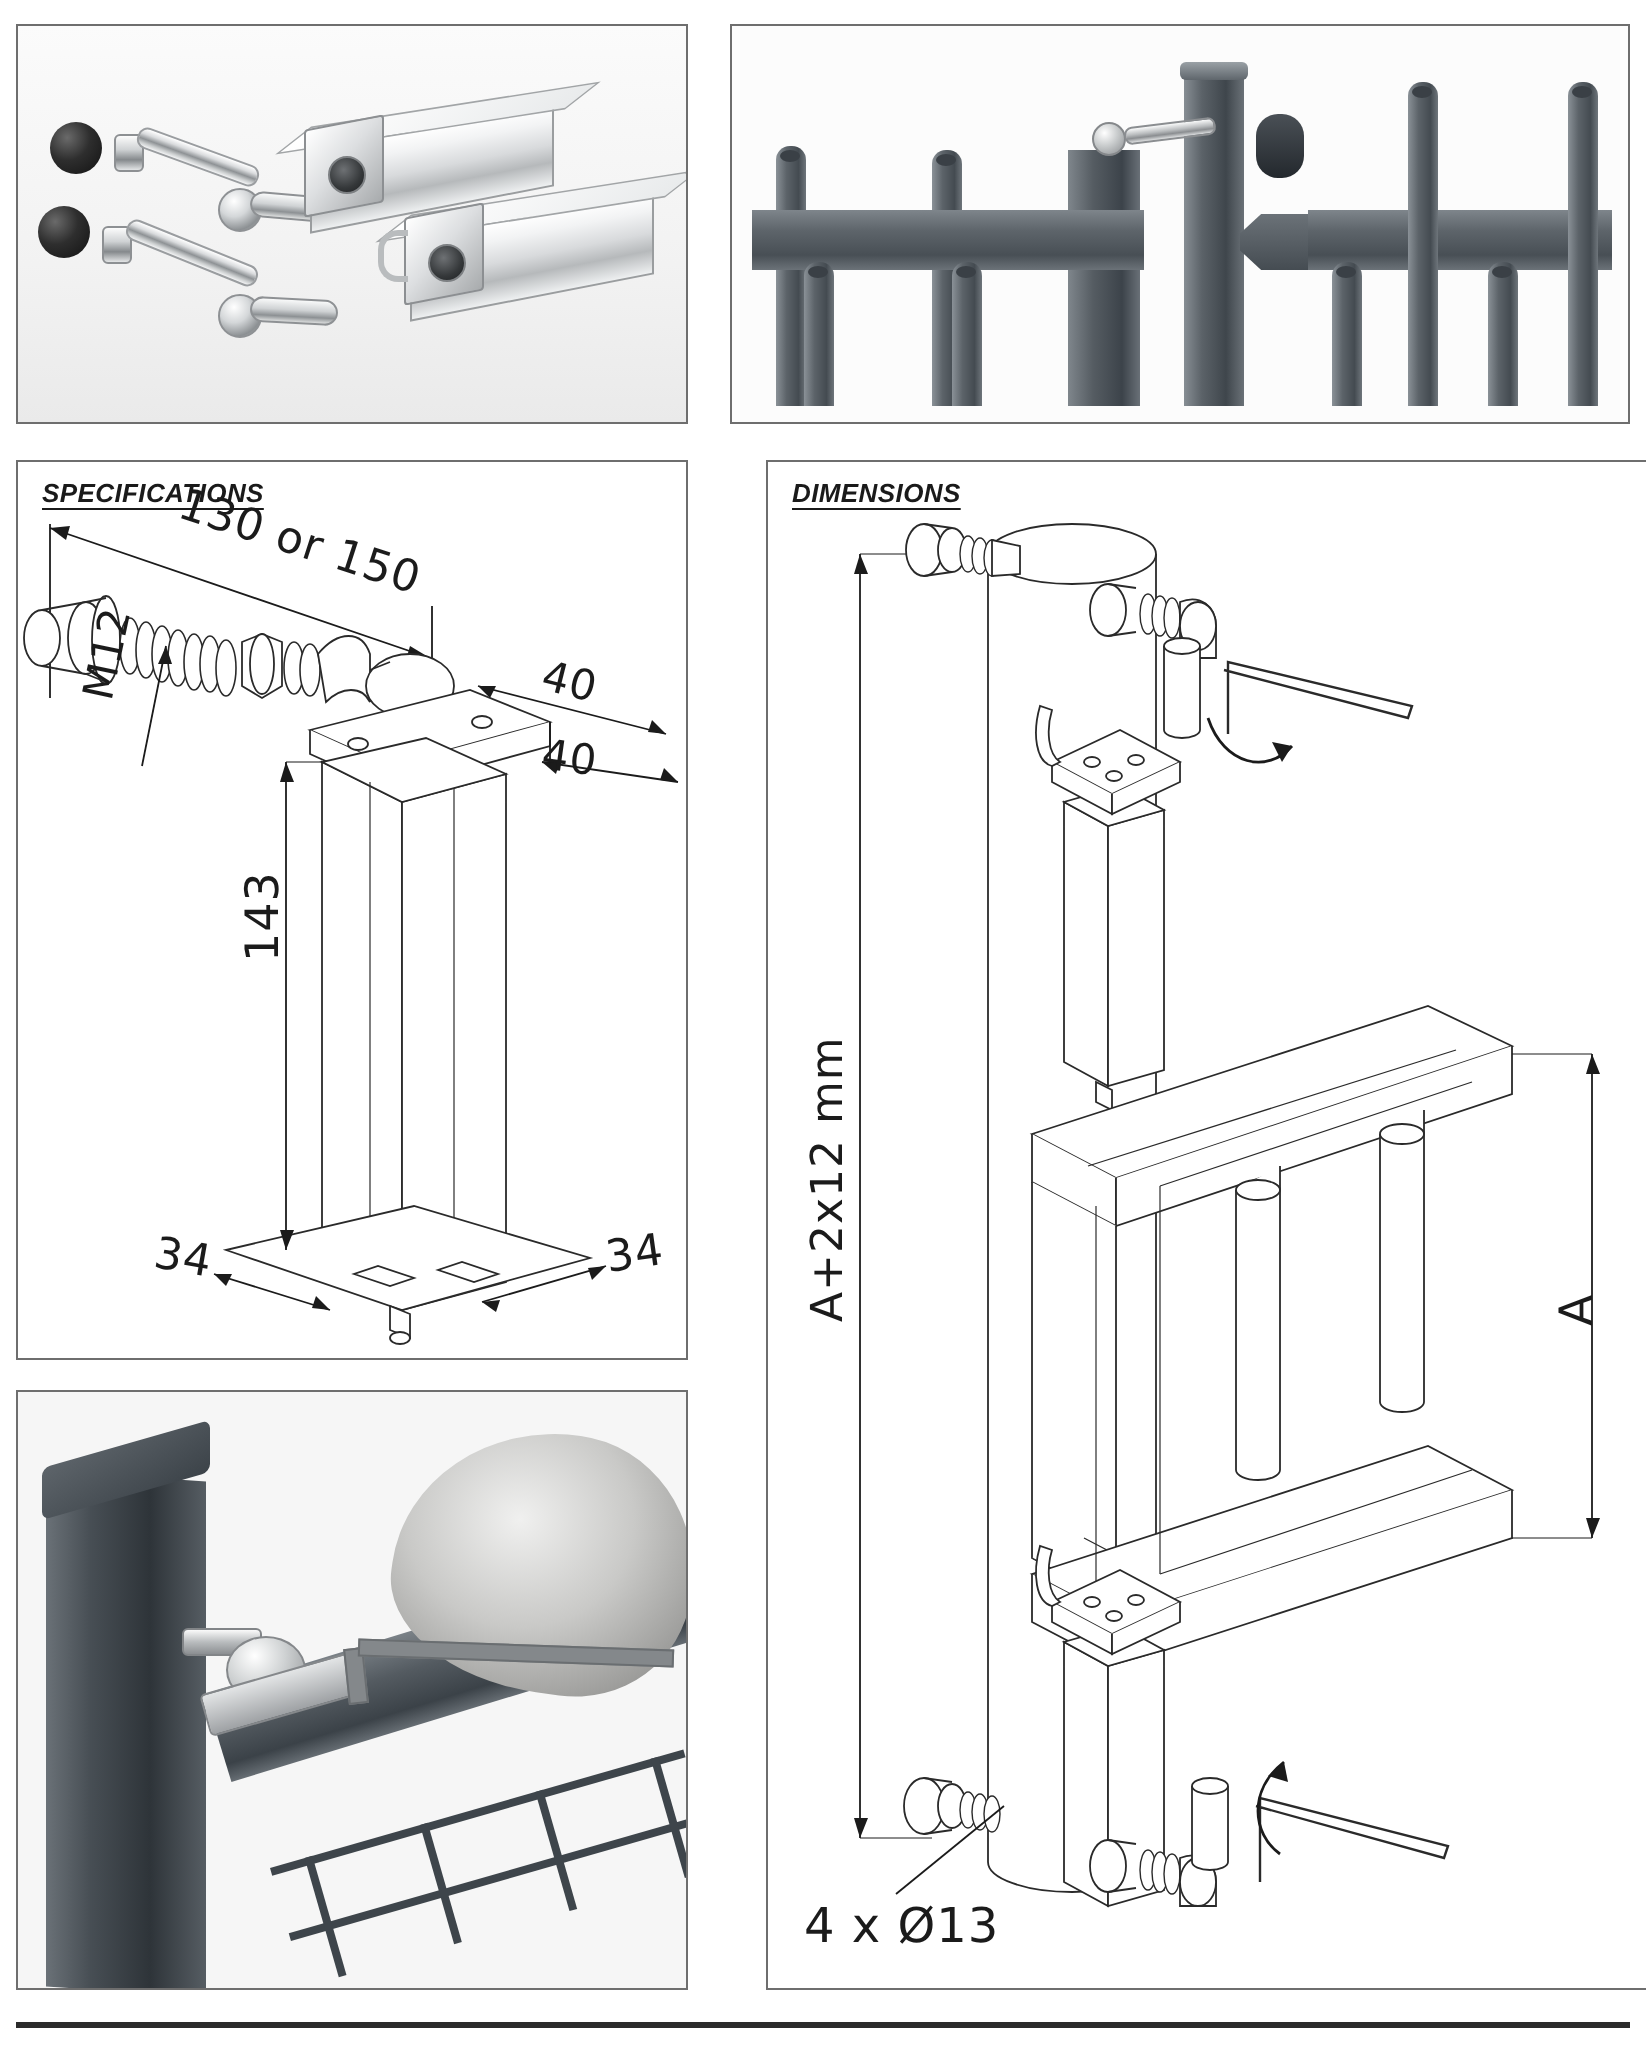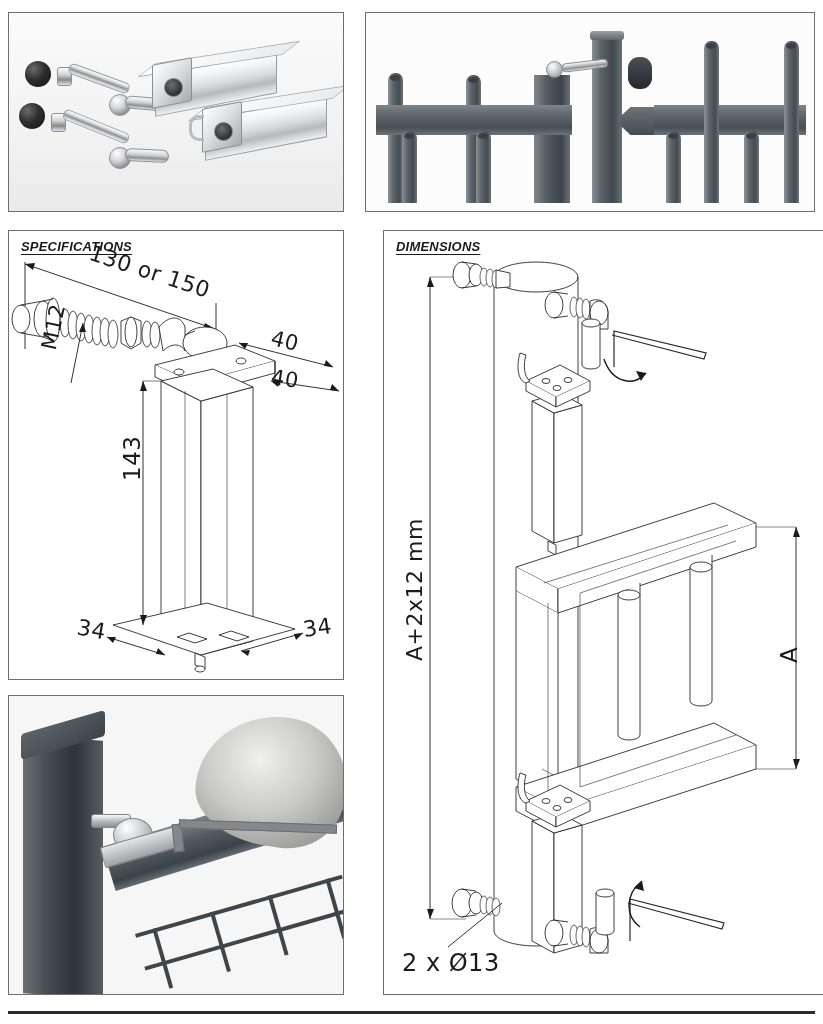--- a/index.html
+++ b/index.html
@@ -567,21 +567,21 @@
 
         <g stroke="#1b1b1b" stroke-width="0.9">
           <line x1="118" y1="672" x2="64" y2="716"></line>
         </g>
       </svg>
 
       <div class="dim-label" style="left:18px; top:430px; transform:rotate(-90deg); transform-origin:left top; font-size:22px;">A+2x12 mm</div>
 
       <div class="dim-label" style="left:392px; top:432px; transform:rotate(-90deg); transform-origin:left top; font-size:23px;">A</div>
 
-      <div class="dim-label" style="left:18px; top:718px; font-size:24px;">2 x Ø13</div>
+      <div class="dim-label" style="left:18px; top:718px; font-size:24px;">4 x Ø13</div>
     </div>
   </div>
 
   <div class="panel photo" id="photo-install">
     <div class="bg"></div>
 
     <div class="inst-post"></div>
     <div class="inst-post-cap"></div>
 
     <div class="inst-rail"></div>

